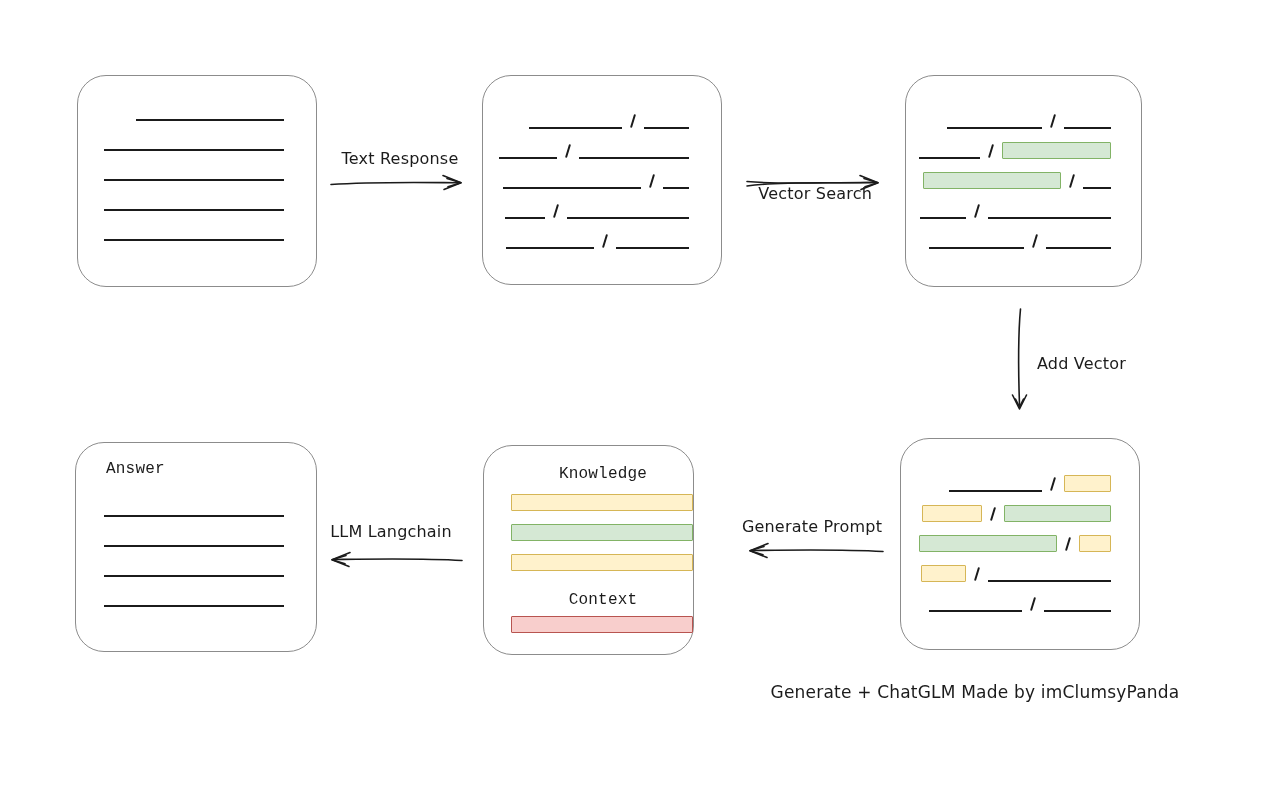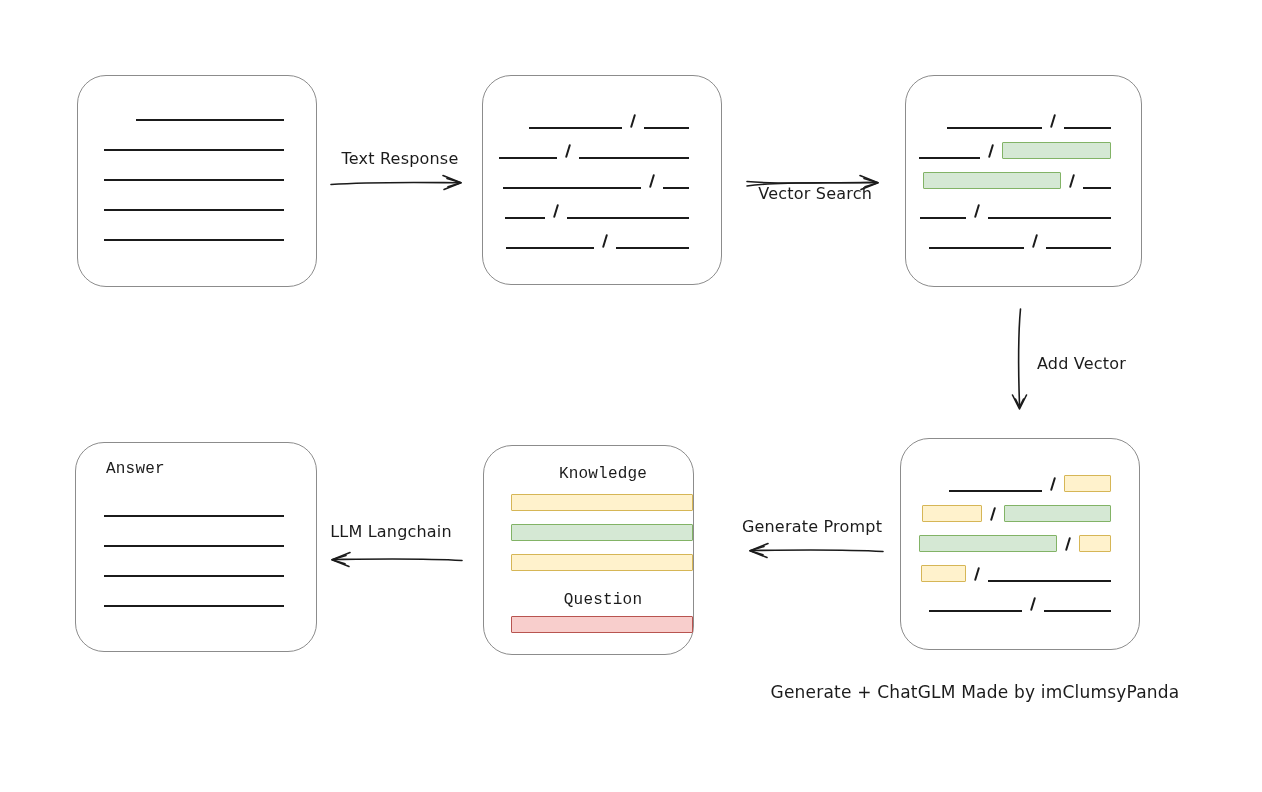--- a/index.html
+++ b/index.html
@@ -213,21 +213,21 @@
       <div class="row">
         <div class="bar yellow" style="width: 182px;"></div>
       </div>
       <div class="row">
         <div class="bar green" style="width: 182px;"></div>
       </div>
       <div class="row">
         <div class="bar yellow" style="width: 182px;"></div>
       </div>
     </div>
-  <div class="box-label question">Question</div>
+  <div class="box-label question">Context</div>
   <div class="rows rows-left" id="rows-question">
       <div class="row">
         <div class="bar red" style="width: 182px;"></div>
       </div>
     </div>
 </div>
 
 <div class="box" id="box-context">
   <div class="rows">
       <div class="row">

